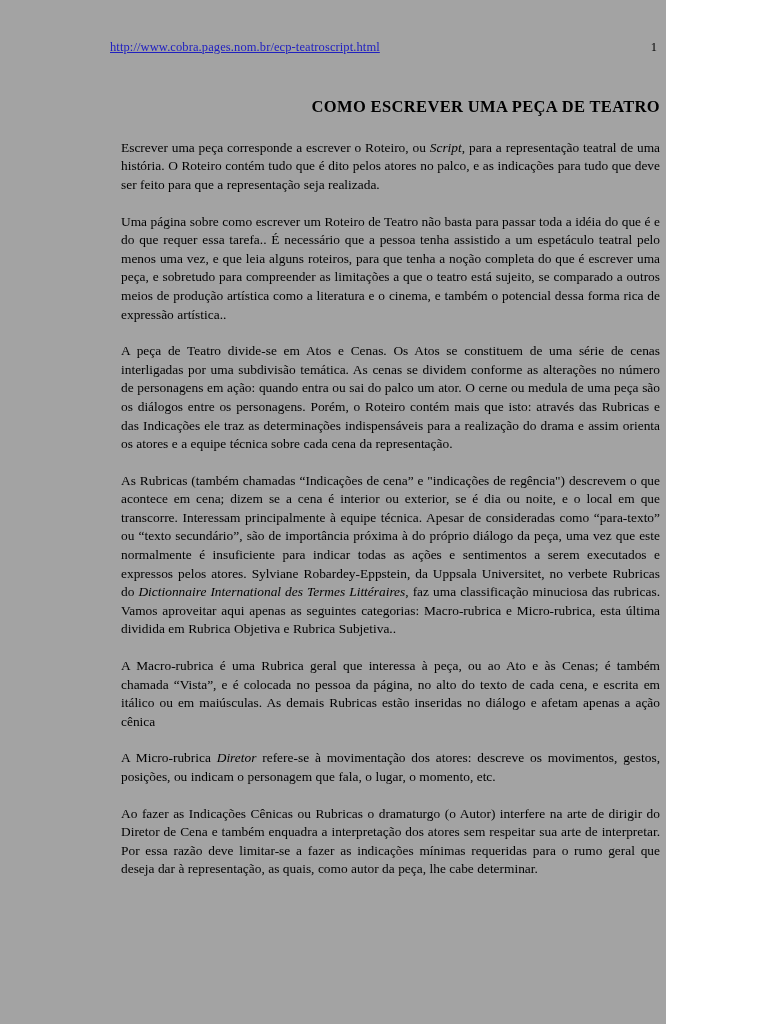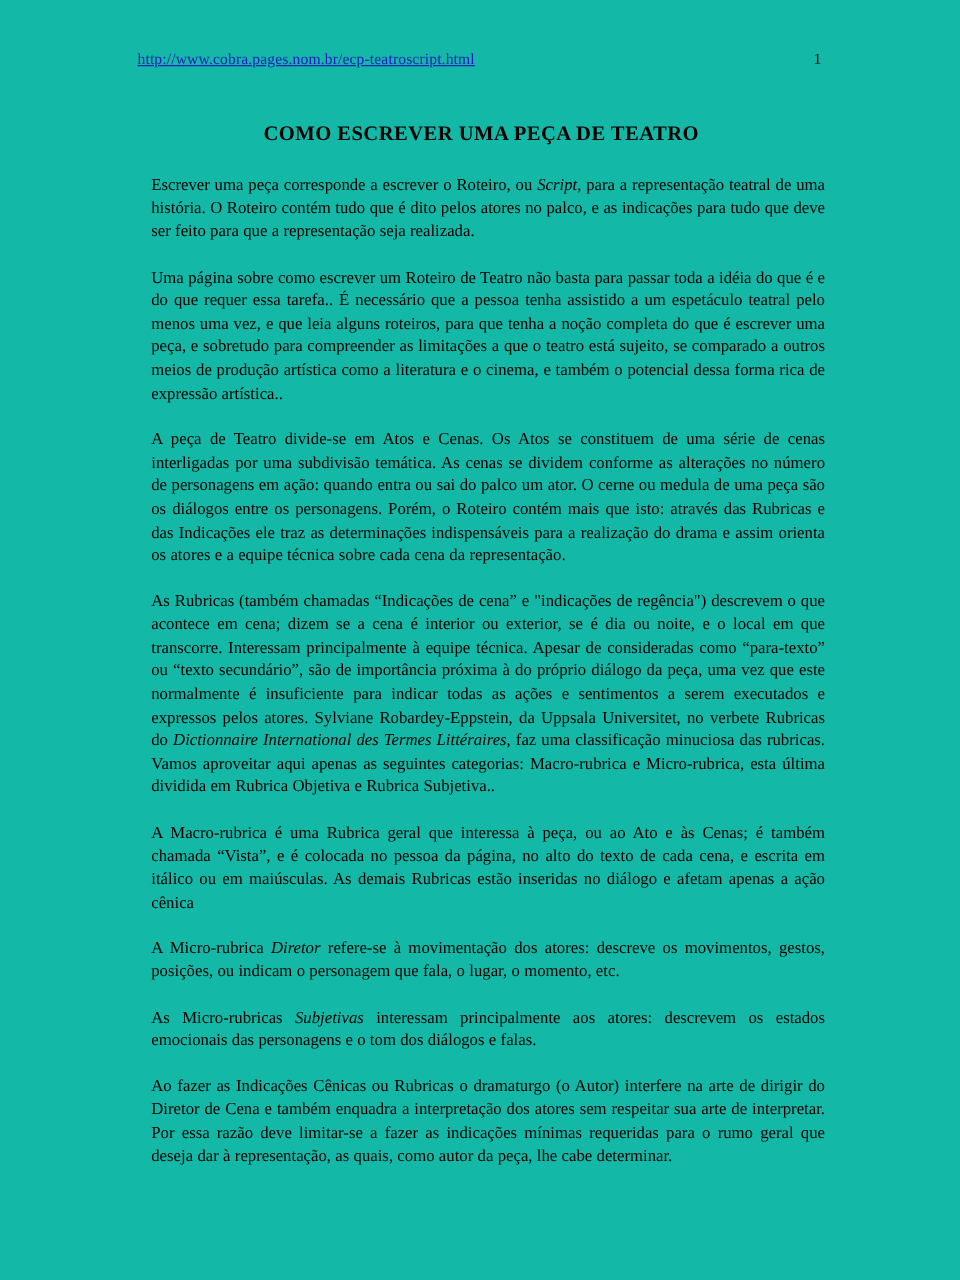--- a/index.html
+++ b/index.html
@@ -9,23 +9,23 @@
   }
   body {
     width: 768px;
     height: 1024px;
     overflow: hidden;
     font-family: "Liberation Serif", "DejaVu Serif", serif;
     color: #000000;
   }
   .page {
     position: relative;
-    width: 768px;
+    width: 666px;
     height: 1024px;
-    background: #14b8a6;
+    background: #a3a3a3;
     box-sizing: border-box;
   }
   .content {
     position: absolute;
     left: 110px;
     top: 0;
     width: 550px;
   }
   
   .header {
@@ -45,21 +45,21 @@
   }
   .header-pageno {
     position: absolute;
     right: 3px;
     top: 0;
     font-size: 12.5px;
     color: #000000;
   }
   
   .doc-title {
-    text-align: center;
+    text-align: right;
     font-size: 16.5px;
     font-weight: bold;
     letter-spacing: 0.35px;
     margin: 27px 0 0 0;
     padding: 0;
     line-height: 1.2;
   }
   
   .para {
     text-align: justify;
@@ -90,18 +90,17 @@
 
     <h1 class="doc-title">COMO ESCREVER UMA PEÇA DE TEATRO</h1>
 
     <div id="paragraphs">
         <p class="para first"><span>Escrever uma peça corresponde a escrever o Roteiro, ou </span><i>Script</i><span>, para a representação teatral de uma história. O Roteiro contém tudo que é dito pelos atores no palco, e as indicações para tudo que deve ser feito para que a representação seja realizada.</span></p>
         <p class="para"><span>Uma página sobre como escrever um Roteiro de Teatro não basta para passar toda a idéia do que é e do que requer essa tarefa.. É necessário que a pessoa tenha assistido a um espetáculo teatral  pelo menos uma vez, e que leia alguns roteiros, para que tenha a noção completa do que é escrever uma peça, e sobretudo para compreender as limitações a que o teatro está sujeito, se comparado a outros meios de produção artística como a literatura e o cinema, e também o potencial dessa forma rica de expressão artística..</span></p>
         <p class="para"><span>A peça de Teatro divide-se em Atos e Cenas. Os Atos se constituem de uma série de cenas interligadas por uma subdivisão temática. As cenas se dividem conforme as alterações no número de personagens em ação: quando entra ou sai do palco um ator. O cerne ou medula de uma peça são os diálogos entre os personagens. Porém, o Roteiro contém mais que isto: através das Rubricas e das Indicações ele traz as determinações indispensáveis para a realização do drama e assim orienta os atores e a equipe técnica sobre cada cena da representação.</span></p>
         <p class="para"><span>As Rubricas (também chamadas “Indicações de cena” e "indicações de regência") descrevem o que acontece em cena; dizem se a cena é interior ou exterior, se é dia ou noite, e o local em que transcorre. Interessam principalmente à equipe técnica. Apesar de consideradas como “para-texto” ou “texto secundário”, são de importância próxima à do próprio diálogo da peça, uma vez que este normalmente é insuficiente para indicar todas as ações e sentimentos a serem executados e expressos pelos atores. Sylviane Robardey-Eppstein, da Uppsala Universitet, no verbete Rubricas do </span><i>Dictionnaire International des Termes Littéraires</i><span>, faz uma classificação minuciosa das rubricas. Vamos aproveitar aqui apenas as seguintes categorias: Macro-rubrica e Micro-rubrica, esta última dividida em Rubrica Objetiva e Rubrica Subjetiva..</span></p>
         <p class="para"><span>A Macro-rubrica é uma Rubrica geral que interessa à peça, ou ao Ato e às Cenas; é também chamada “Vista”, e é colocada no pessoa da página, no alto do texto de cada cena, e escrita em itálico ou em maiúsculas. As demais Rubricas estão inseridas no diálogo e afetam apenas a ação cênica</span></p>
         <p class="para"><span>A Micro-rubrica </span><i>Diretor</i><span> refere-se à movimentação dos atores: descreve os movimentos, gestos, posições, ou indicam o personagem que fala, o lugar, o momento, etc.</span></p>
-        <p class="para"><span>As Micro-rubricas </span><i>Subjetivas</i><span> interessam principalmente aos atores: descrevem os estados emocionais das personagens e o tom dos diálogos e falas.</span></p>
         <p class="para"><span>Ao fazer as Indicações Cênicas ou Rubricas o dramaturgo (o Autor) interfere na arte de dirigir do Diretor de Cena e também enquadra a interpretação dos atores sem respeitar sua arte de interpretar. Por essa razão deve limitar-se a fazer as indicações mínimas requeridas para o rumo geral que deseja dar à representação, as quais, como autor da peça, lhe cabe determinar.</span></p>
       </div>
 
   </div>
 </div>
 
 </body></html>

